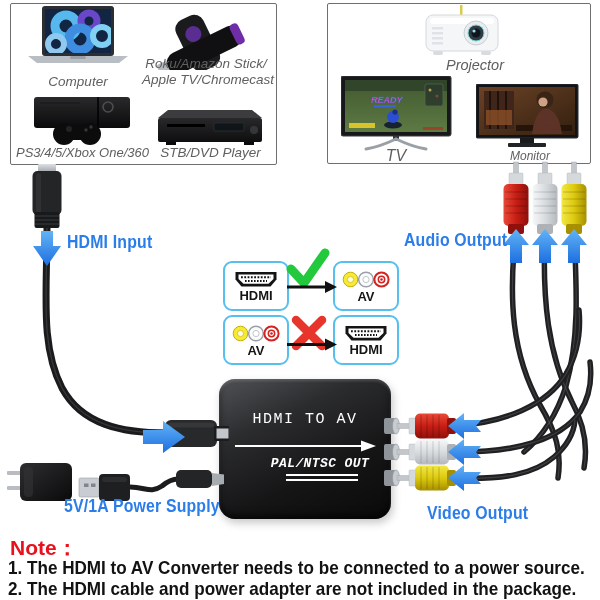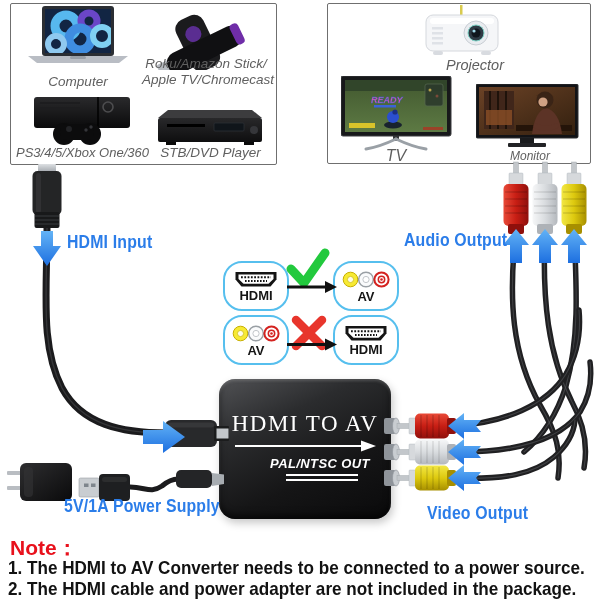--- a/index.html
+++ b/index.html
@@ -5,32 +5,32 @@
   html,body{margin:0;padding:0;background:#fff;}
   #stage{position:relative;width:600px;height:600px;background:#ffffff;overflow:hidden;
          font-family:"Liberation Sans",sans-serif;}
   .devbox{position:absolute;background:#fff;border:1.5px solid #6f6f6f;border-radius:2px;}
   .dev{position:absolute;}
   .dlab{position:absolute;font-style:italic;color:#5f5f5f;font-size:13.5px;text-align:center;
         line-height:16px;white-space:nowrap;}
   .blab{position:absolute;color:#2b7de9;font-weight:bold;font-size:18px;white-space:nowrap;
         transform:scaleX(.88);transform-origin:left center;letter-spacing:.2px;}
   .conv-box{position:absolute;width:62px;height:46px;background:#fff;border:2px solid #56bfee;
-        border-radius:19px;display:flex;flex-direction:column;align-items:center;
+        border-radius:9px;display:flex;flex-direction:column;align-items:center;
         justify-content:center;gap:1px;z-index:3;}
   .conv-lab{font-size:13px;font-weight:bold;color:#151515;line-height:13px;}
   #converter{position:absolute;left:219px;top:379px;width:172px;height:140px;border-radius:16px;
         background:linear-gradient(155deg,#515255 0%,#2b2c2e 30%,#151516 65%,#0a0a0b 100%);
         box-shadow:inset 0 2px 3px rgba(255,255,255,.18), inset 0 -4px 7px rgba(0,0,0,.65),
         2px 4px 9px rgba(0,0,0,.22);z-index:2;}
   #conv-title{position:absolute;top:32px;left:0;width:100%;text-align:center;color:#fff;
-        font-family:Liberation Serif, serif;font-size:23px;letter-spacing:1.5px;}
+        font-family:Liberation Mono, monospace;font-size:15px;letter-spacing:1.5px;}
   #conv-arrow{position:absolute;top:60px;left:14px;}
   #conv-sub{position:absolute;top:77px;left:42px;width:118px;text-align:center;color:#fff;
-        font-family:Liberation Sans, sans-serif;font-style:italic;font-weight:bold;font-size:13px;
+        font-family:Liberation Mono, monospace;font-style:italic;font-weight:bold;font-size:13px;
         letter-spacing:.4px;}
   .conv-underline{position:absolute;left:67px;width:72px;height:2px;background:#fff;}
   #overlay{position:absolute;left:0;top:0;z-index:5;pointer-events:none;}
   #note-heading{position:absolute;left:10px;top:534px;color:#e8111c;font-weight:bold;font-size:21px;}
   .note-line{position:absolute;left:8px;color:#121212;font-weight:bold;font-size:19px;
         transform:scaleX(.90);transform-origin:left center;white-space:nowrap;}
   .z6{z-index:6;}
 </style>
 </head>
 <body>

